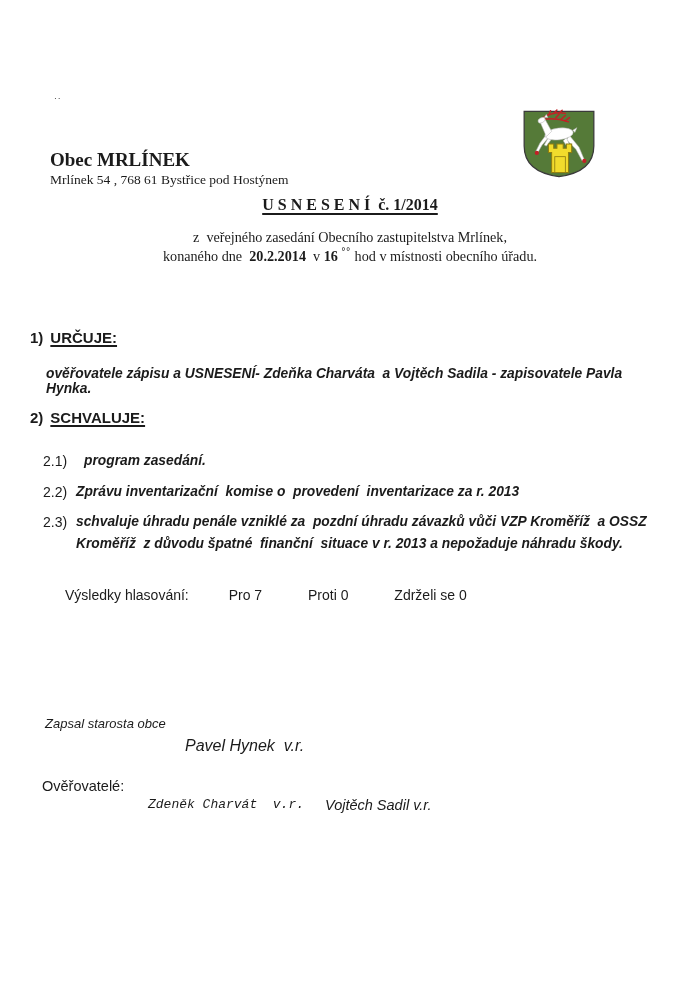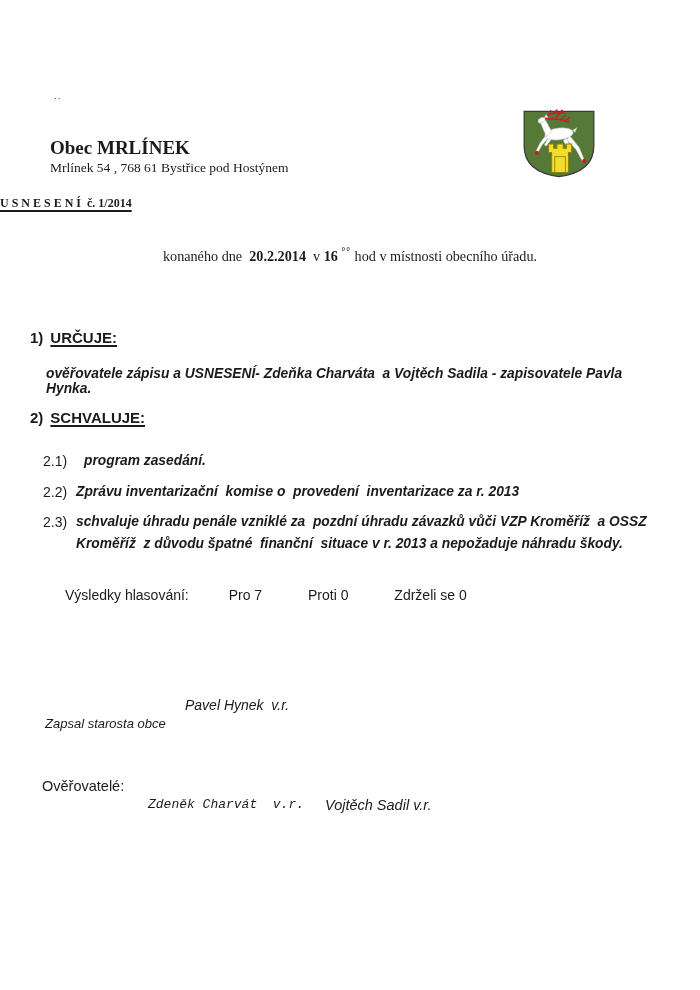--- a/index.html
+++ b/index.html
@@ -6,28 +6,28 @@
   .page {
     position:relative; width:700px; height:990px; background:#ffffff;
     font-family:"Liberation Sans", sans-serif; color:#1b1b1b; overflow:hidden;
   }
   .abs { position:absolute; }
   [data-bind] { white-space:pre-wrap; }
 
   .stray-mark { left:54px; top:91px; font-size:9px; letter-spacing:1px; color:#4a4a4a;
                 font-family:"DejaVu Sans", sans-serif; }
 
-  .header-block { left:50px; top:137px; font-family:"Liberation Serif", serif; }
+  .header-block { left:50px; top:149px; font-family:"Liberation Serif", serif; }
   .muni-name   { font-size:19px; font-weight:bold; line-height:21px; }
   .muni-addr   { font-size:13.5px; font-weight:normal; line-height:16px; margin-top:2px; }
 
   .emblem { left:521px; top:109px; width:76px; height:72px; }
 
-  .doc-title { left:0; top:196px; width:700px; text-align:left;
-               font-family:"Liberation Serif", serif; font-weight:bold; font-size:12px; }
+  .doc-title { left:0; top:196px; width:700px; text-align:center;
+               font-family:"Liberation Serif", serif; font-weight:bold; font-size:16px; }
   .doc-title span { text-decoration:underline; text-decoration-thickness:1.8px; text-underline-offset:3px; }
 
   .intro-line1 { left:0; top:229px; width:700px; text-align:center;
                  font-family:"Liberation Serif", serif; font-size:14.2px; }
   .intro-line2 { left:0; top:247px; width:700px; text-align:center;
                  font-family:"Liberation Serif", serif; font-size:14.2px; }
   .intro-line2 b { font-weight:bold; }
   .intro-line2 sup { font-size:9.5px; font-weight:bold; vertical-align:super; letter-spacing:1px; }
 
   .statement { left:72px; top:278px; font-family:"Liberation Serif", serif;
@@ -47,21 +47,21 @@
                    line-height:22px; max-width:588px; margin-left:3px; }
   .item-21 { left:43px; top:450px;gap:8px; }
   .item-22 { left:43px; top:481px; }
   .item-23 { left:43px; top:511px; }
 
   .voting { left:65px; top:587px; font-size:14px; }
   .voting .lbl { margin-right:16px; }
   .voting .res { margin-right:22px;padding-left:20px; }
 
   .sig-recorder-label { left:45px;  top:716px; font-size:13px; font-style:italic; }
-  .sig-recorder-name  { left:185px; top:697px; font-size:14px; font-style:italic; }
+  .sig-recorder-name  { left:185px; top:737px; font-size:16px; font-style:italic; }
   .sig-verifiers-label{ left:42px;  top:778px; font-size:14.5px; }
   .sig-verifier-1     { left:148px; top:797px; font-size:13px; font-style:italic;font-family:Liberation Mono, monospace; }
   .sig-verifier-2     { left:325px; top:797px; font-size:14.5px; font-style:italic; }
 </style>
 </head>
 <body>
 
 <div class="page">
 
   <div class="abs stray-mark" data-bind="doc.stray_mark">..</div>
@@ -107,20 +107,21 @@
 
       <path d="M26,33 H31 V37 H34 V33 H40 V37 H43 V33 H48 V41 H45 V60 H29 V41 H26 Z" fill="#f2dc2c" stroke="#8f7d10" stroke-width="1"></path>
       <rect x="32" y="45" width="10" height="15" fill="#f2dc2c" stroke="#8f7d10" stroke-width="0.8"></rect>
     </svg>
   </div>
 
   <div class="abs doc-title">
     <span data-bind="doc.title">U S N E S E N Í  č. 1/2014</span>
   </div>
 
+  <div class="abs intro-line1" data-bind="doc.intro.line1">z  veřejného zasedání Obecního zastupitelstva Mrlínek,</div>
 
   <div class="abs intro-line2"><span data-bind="doc.intro.line2_pre">konaného dne  </span><b data-bind="doc.intro.date">20.2.2014</b><span data-bind="doc.intro.line2_mid">  v </span><b data-bind="doc.intro.time">16 </b><sup data-bind="doc.intro.time_sup">°°</sup><span data-bind="doc.intro.line2_post"> hod v místnosti obecního úřadu.</span></div>
 
 
   <div class="abs sec-heading sec1-heading">
     <span class="num" data-bind="doc.section1.number">1)</span>
     <span class="hd" data-bind="doc.section1.heading">URČUJE:</span>
   </div>
 
   <div class="abs sec1-body" data-bind="doc.section1.body">ověřovatele zápisu a USNESENÍ- Zdeňka Charváta  a Vojtěch Sadila - zapisovatele Pavla Hynka.</div>

